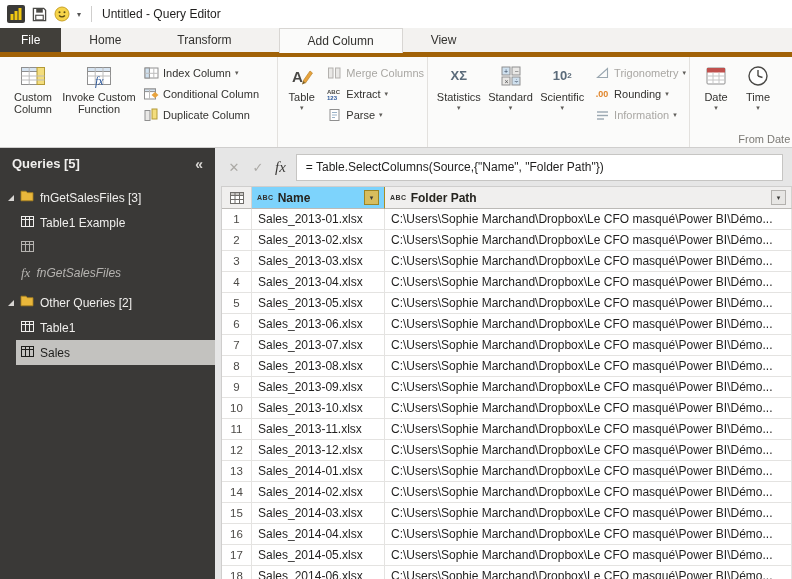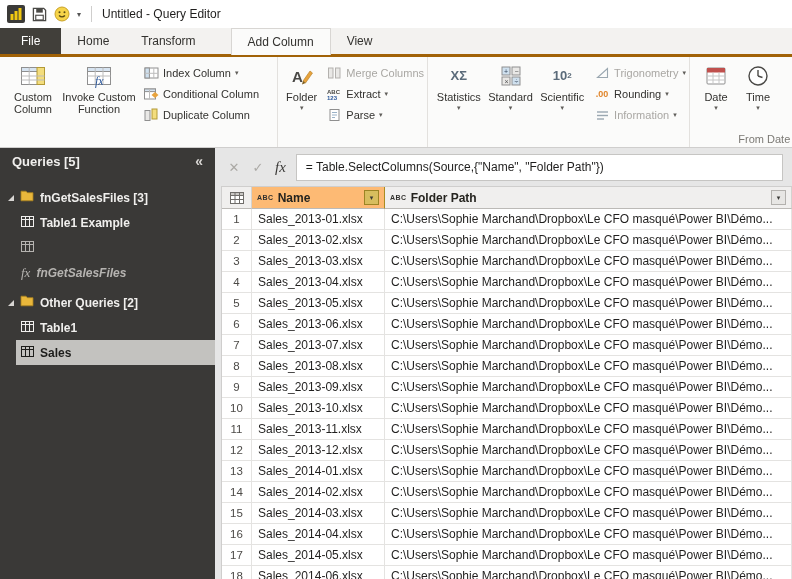--- a/index.html
+++ b/index.html
@@ -8,22 +8,22 @@
   .window { width:792px; height:579px; display:flex; flex-direction:column; overflow:hidden; }
 
   
   .titlebar { height:28px; display:flex; align-items:center; gap:7px; padding-left:7px; background:#fff; flex-shrink:0; }
   .tb-icon { display:flex; align-items:center; }
   .tb-caret { font-size:8px; color:#555; }
   .tb-sep { width:1px; height:16px; background:#cfcecd; margin:0 3px; }
   .tb-title { font-size:12px; color:#1f1e1d; }
 
   
-  .tabbar { height:29px; display:flex; align-items:stretch; background:#f3f2f0; border-bottom:3px solid #a16207; flex-shrink:0; }
-  .tab { padding:0 16px; display:flex; align-items:center; font-size:12px; color:#33322f; cursor:default; }
+  .tabbar { height:29px; display:flex; align-items:stretch; background:#f3f2f0; border-bottom:5px solid #a16207; flex-shrink:0; }
+  .tab { padding:0 28px; display:flex; align-items:center; font-size:12px; color:#33322f; cursor:default; }
   .tab.file { background:#413f3a; color:#fff; padding:0 21px; font-weight:400; }
   .tab.active { background:#fbfbfa; border:1px solid #d8d6d3; border-bottom:none; margin-bottom:-1px;margin-left:19px; }
 
   
   .ribbon { height:91px; background:#fbfbfa; display:flex; border-bottom:1px solid #cfcecd; overflow:hidden; flex-shrink:0; }
   .group { display:flex; flex-direction:column; border-right:1px solid #e3e1de; flex-shrink:0; }
   .group-content { flex:1; display:flex; align-items:flex-start; padding:3px 3px 0 5px; }
   .group-label { text-align:center; font-size:11px; color:#7b7974; padding:1px 6px 3px; white-space:nowrap;margin-top:20px; }
   .big-btn { display:flex; flex-direction:column; align-items:center; text-align:center; padding-top:2px; cursor:default; }
   .icon-big { height:27px; display:flex; align-items:center; justify-content:center; }
@@ -36,46 +36,46 @@
   .is-disabled, .is-disabled .bb-label { color:#a9a7a3; }
   .txticon { font-weight:bold; color:#5b6b7a; font-size:13px; }
   .txticon sup { font-size:8px; }
   .rounding-txt { color:#e0862c; font-weight:bold; font-size:9px; }
 
   
   .main { flex:1; display:flex; overflow:hidden; }
 
   
   .sidebar { width:215px; background:#3a3937; color:#f0efed; flex-shrink:0; display:flex; flex-direction:column; }
-  .sb-header { height:37px; display:flex; align-items:flex-end; justify-content:space-between; padding:16px 12px; font-weight:bold; font-size:13px; flex-shrink:0; }
+  .sb-header { height:37px; display:flex; align-items:flex-start; justify-content:space-between; padding:8px 12px; font-weight:bold; font-size:13px; flex-shrink:0; }
   .sb-collapse { font-size:14px; color:#d8d6d3; cursor:default; }
   .tree { display:flex; flex-direction:column; }
   .tree-item { height:25px; display:flex; align-items:center; gap:6px; font-size:12px; padding-left:8px; cursor:default; }
   .tree-item.child { margin-left:16px; padding-left:5px; }
   .tree-item.muted { color:#b5b3b0; }
   .tree-item.muted .ti-label { font-style:italic; }
   .tree-item.selected { background:#c3c2bf; color:#1d1d1b; }
   .tree-item.group2 { margin-top:5px; }
   .twisty { width:0; height:0; border-left:6px solid transparent; border-bottom:6px solid #d8d6d3; flex-shrink:0; }
   .fx-glyph { font-family:"Liberation Serif",serif; font-style:italic; font-size:13px; line-height:13px; }
-  .ti-label { white-space:nowrap; overflow:hidden;font-weight:bold; }
+  .ti-label { white-space:nowrap; overflow:hidden; }
 
   
   .content { flex:1; background:#e6e6e6; display:flex; flex-direction:column; min-width:0; }
   .formula-strip { height:38px; display:flex; align-items:center; gap:2px; padding:0 9px 0 8px; flex-shrink:0; }
   .fb-btn { width:22px; text-align:center; font-size:13px; color:#aba9a5; cursor:default; }
   .fb-fx { font-family:"Liberation Serif",serif; font-style:italic; font-size:15px; color:#3a3937; margin:0 8px 0 4px; }
   .formula-input { flex:1; background:#fff; border:1px solid #c6c5c3; height:27px; display:flex; align-items:center; padding:0 9px; font-size:12px; color:#1f1e1d; white-space:nowrap; overflow:hidden; }
 
   
   .grid { flex:1; margin-left:6px; background:#fff; display:flex; flex-direction:column; overflow:hidden; border-left:1px solid #cfcecd; border-top:1px solid #cfcecd; }
   .grid-header { display:flex; height:22px; flex-shrink:0; }
   .gh-cell { display:flex; align-items:center; background:#f0efee; border-right:1px solid #d4d2cf; border-bottom:1px solid #bcbab7; font-weight:bold; font-size:12px; color:#25241f; padding:0 2px; }
   .gh-corner { width:30px; justify-content:center; flex-shrink:0; }
-  .gh-name { width:133px; background:#fdba74; border-right-color:#a98c22; flex-shrink:0; }
+  .gh-name { width:133px; background:#7dd3fc; border-right-color:#a98c22; flex-shrink:0; }
   .gh-path { flex:1; min-width:0; }
   .type-badge { font-size:7px; font-weight:bold; margin:0 4px 0 3px; letter-spacing:0.5px; color:#33322f; }
   .filter-btn { margin-left:auto; margin-right:3px; width:15px; height:15px; border:1px solid #b3b1ae; background:#e7e6e4; display:flex; align-items:center; justify-content:center; flex-shrink:0; cursor:default; }
   .gh-name .filter-btn { background:#d7bd5e; border-color:#9c8424; }
   .filter-btn .dd { font-size:7px; color:#3c3b38; }
   .grid-body { flex:1; overflow:hidden; display:flex; flex-direction:column; }
   .grid-row { display:flex; height:21px; flex-shrink:0; }
   .gcell { display:flex; align-items:center; border-right:1px solid #e4e3e1; border-bottom:1px solid #e4e3e1; padding:0 6px; white-space:nowrap; overflow:hidden; font-size:12px; color:#201f1e; }
   .gcell.num { width:30px; justify-content:center; padding:0; color:#4c4a47; font-size:11.5px; flex-shrink:0; }
   .gcell.name { width:133px; flex-shrink:0; }
@@ -194,21 +194,21 @@
     <div class="group" style="width:150px">
       <div class="group-content">
         <div class="big-btn" style="width:46px">
           <span class="icon-big">
             <svg width="26" height="24" viewBox="0 0 26 24">
                 <text x="3" y="18" font-size="15" font-weight="bold" fill="#4a4946">A</text>
                 <path d="M14 17 L21 7 L23.5 9 L16.5 19 Z" fill="#e8a33d" stroke="#b07a20" stroke-width="0.6"></path>
                 <path d="M14 17 L13 20.5 L16.5 19 Z" fill="#7a5a1a"></path>
               </svg>
           </span>
-          <span class="bb-label">Folder</span>
+          <span class="bb-label">Table</span>
           <span class="dd">▾</span>
         </div>
         <div class="small-stack">
           <div class="small-btn is-disabled">
             <span class="icon-small">
               <svg width="15" height="14" viewBox="0 0 15 14">
                   <rect x="1.5" y="2" width="4.5" height="10" fill="#e9e8e6" stroke="#b3b1ae"></rect>
                   <rect x="8.5" y="2" width="4.5" height="10" fill="#e9e8e6" stroke="#b3b1ae"></rect>
                 </svg>
             </span>

